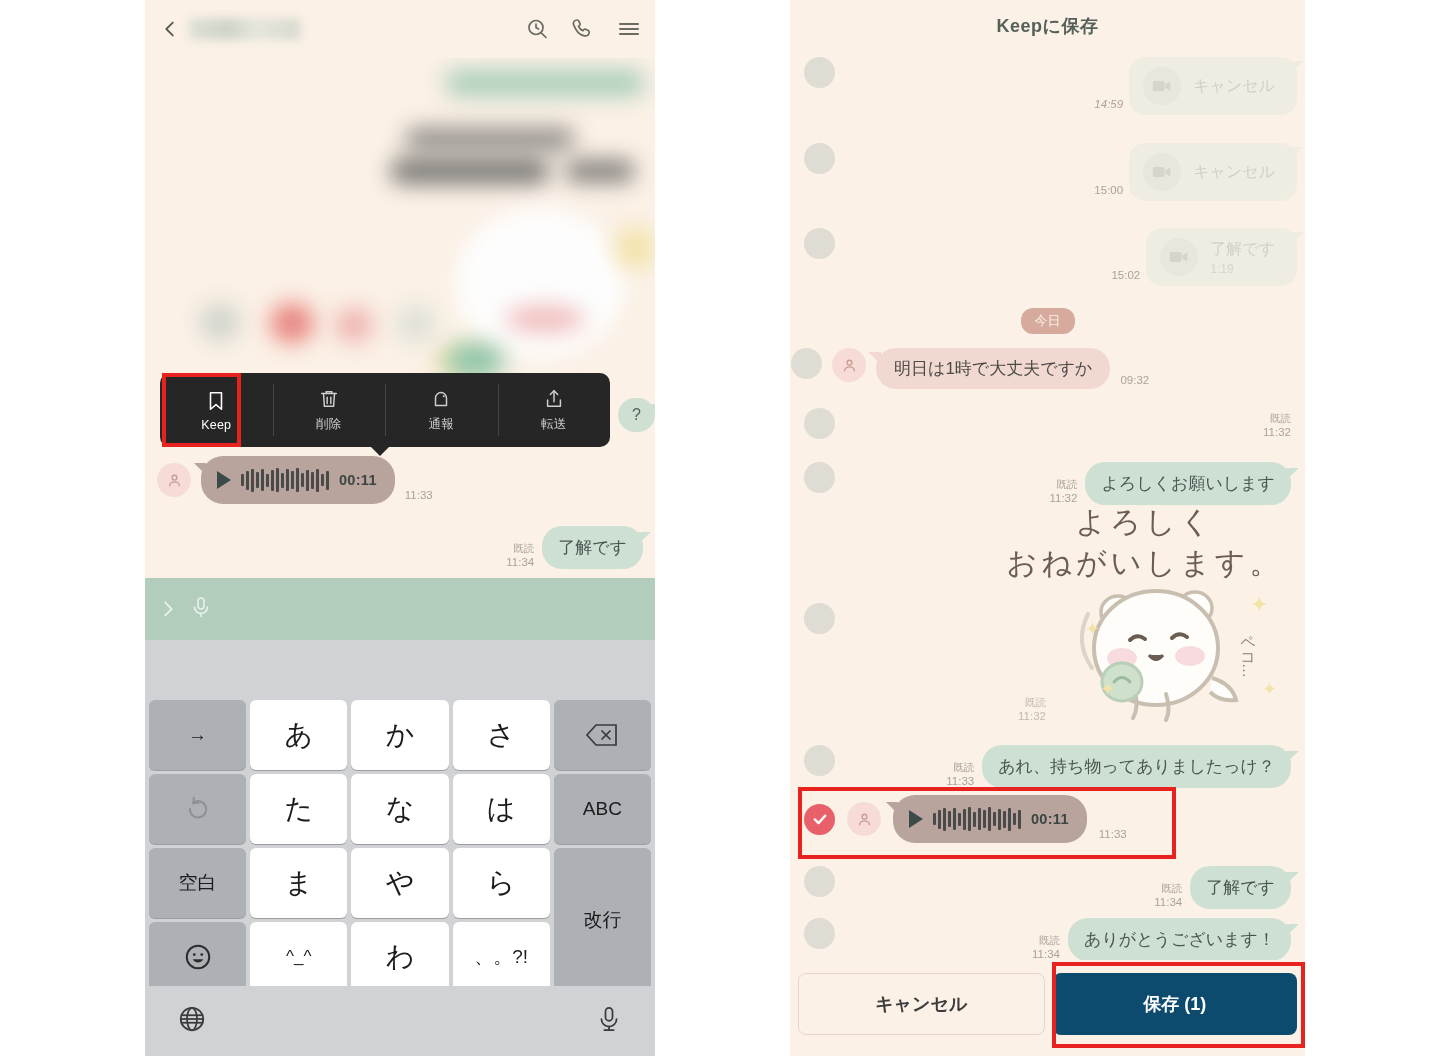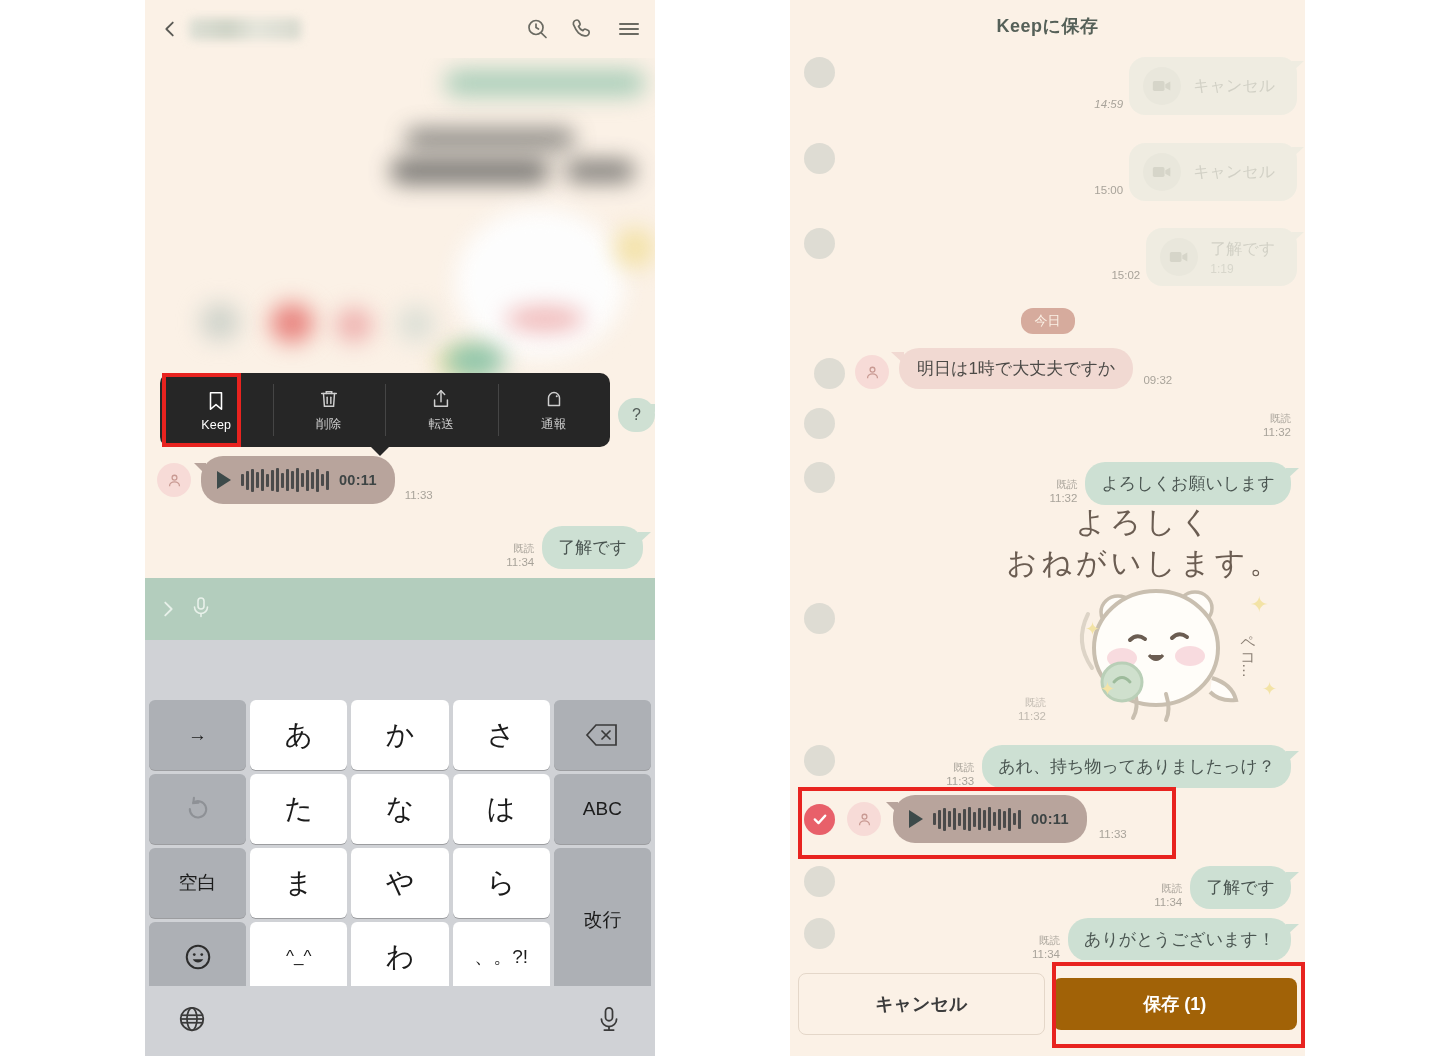--- a/index.html
+++ b/index.html
@@ -196,21 +196,21 @@
   .bottom-bar {
     position: absolute; left: 0; bottom: 0; width: 515px; height: 96px;
     background: #fbf1e6; display: flex; align-items: center; gap: 8px; padding: 14px 8px 22px;
   }
   .btn-cancel {
     flex: 1; height: 62px; border-radius: 8px; border: 1px solid #e4d7c9; background: #fbf1e6;
     color: #3c3c3c; font-size: 18px; font-weight: bold;
     display: flex; align-items: center; justify-content: center;
   }
   .btn-save {
-    flex: 1; height: 52px; border-radius: 8px; background: #a16207; color: #ffffff;
+    flex: 1; height: 62px; border-radius: 8px; background: #0c4a6e; color: #ffffff;
     font-size: 18px; font-weight: bold;
     display: flex; align-items: center; justify-content: center;
   }
 </style>
 </head>
 <body>
 
 <div class="page">
 
   <div class="phone-left">
@@ -283,36 +283,36 @@
                   <path d="M9 6V4h6v2"></path>
                   <path d="M6 6l1 14h10l1-14"></path>
                   <line x1="10" y1="10" x2="10" y2="17"></line>
                   <line x1="14" y1="10" x2="14" y2="17"></line>
                 </svg>
             </span>
             <span class="ctx-label">削除</span>
           </div>
           <div class="ctx-item">
             <span>
+              <svg width="22" height="24" viewBox="0 0 24 24" fill="none" stroke="#cfcfcf" stroke-width="1.6" stroke-linejoin="round">
+                  <path d="M6 19V11a6 6 0 0 1 12 0v8z"></path>
+                  <circle cx="15" cy="9" r="1.1" fill="#cfcfcf" stroke="none"></circle>
+                </svg>
+            </span>
+            <span class="ctx-label">通報</span>
+          </div>
+          <div class="ctx-item">
+            <span>
               <svg width="22" height="24" viewBox="0 0 24 24" fill="none" stroke="#cfcfcf" stroke-width="1.6" stroke-linecap="round" stroke-linejoin="round">
                   <path d="M5 13v7h14v-7"></path>
                   <line x1="12" y1="3" x2="12" y2="15"></line>
                   <polyline points="8 7 12 3 16 7"></polyline>
                 </svg>
             </span>
             <span class="ctx-label">転送</span>
-          </div>
-          <div class="ctx-item">
-            <span>
-              <svg width="22" height="24" viewBox="0 0 24 24" fill="none" stroke="#cfcfcf" stroke-width="1.6" stroke-linejoin="round">
-                  <path d="M6 19V11a6 6 0 0 1 12 0v8z"></path>
-                  <circle cx="15" cy="9" r="1.1" fill="#cfcfcf" stroke="none"></circle>
-                </svg>
-            </span>
-            <span class="ctx-label">通報</span>
           </div>
           <span class="ctx-arrow"></span>
         </div>
       </div>
       <span class="redbox redbox-keep"></span>
 
       <div class="r-row" style="left:12px; top:398px; gap:10px; align-items:center;">
         <span class="avatar-sm">
           <svg width="17" height="17" viewBox="0 0 24 24" fill="none" stroke="#c99a93" stroke-width="1.8">
               <circle cx="12" cy="8" r="3.4"></circle>
@@ -495,21 +495,21 @@
           <span class="call-text" style="display:block;">了解です</span>
           <span class="call-sub" style="display:block;">1:19</span>
         </span>
       </div>
     </div>
 
     <div style="position:absolute; top:308px; left:0; width:515px; text-align:center;">
       <span class="date-chip">今日</span>
     </div>
 
-    <div class="r-row" style="left:24px; top:348px; gap:10px; align-items:flex-end;">
+    <div class="r-row" style="left:1px; top:348px; gap:10px; align-items:flex-start;">
       <span class="sel-circle"></span>
       <span class="avatar-sm">
         <svg width="17" height="17" viewBox="0 0 24 24" fill="none" stroke="#c99a93" stroke-width="1.8">
             <circle cx="12" cy="8" r="3.4"></circle>
             <path d="M5 20c0-3.6 3.1-6 7-6s7 2.4 7 6"></path>
           </svg>
       </span>
       <div class="bubble-in">明日は1時で大丈夫ですか</div>
       <span class="stamp" style="align-self:flex-end; margin-bottom:2px;">09:32</span>
     </div>

